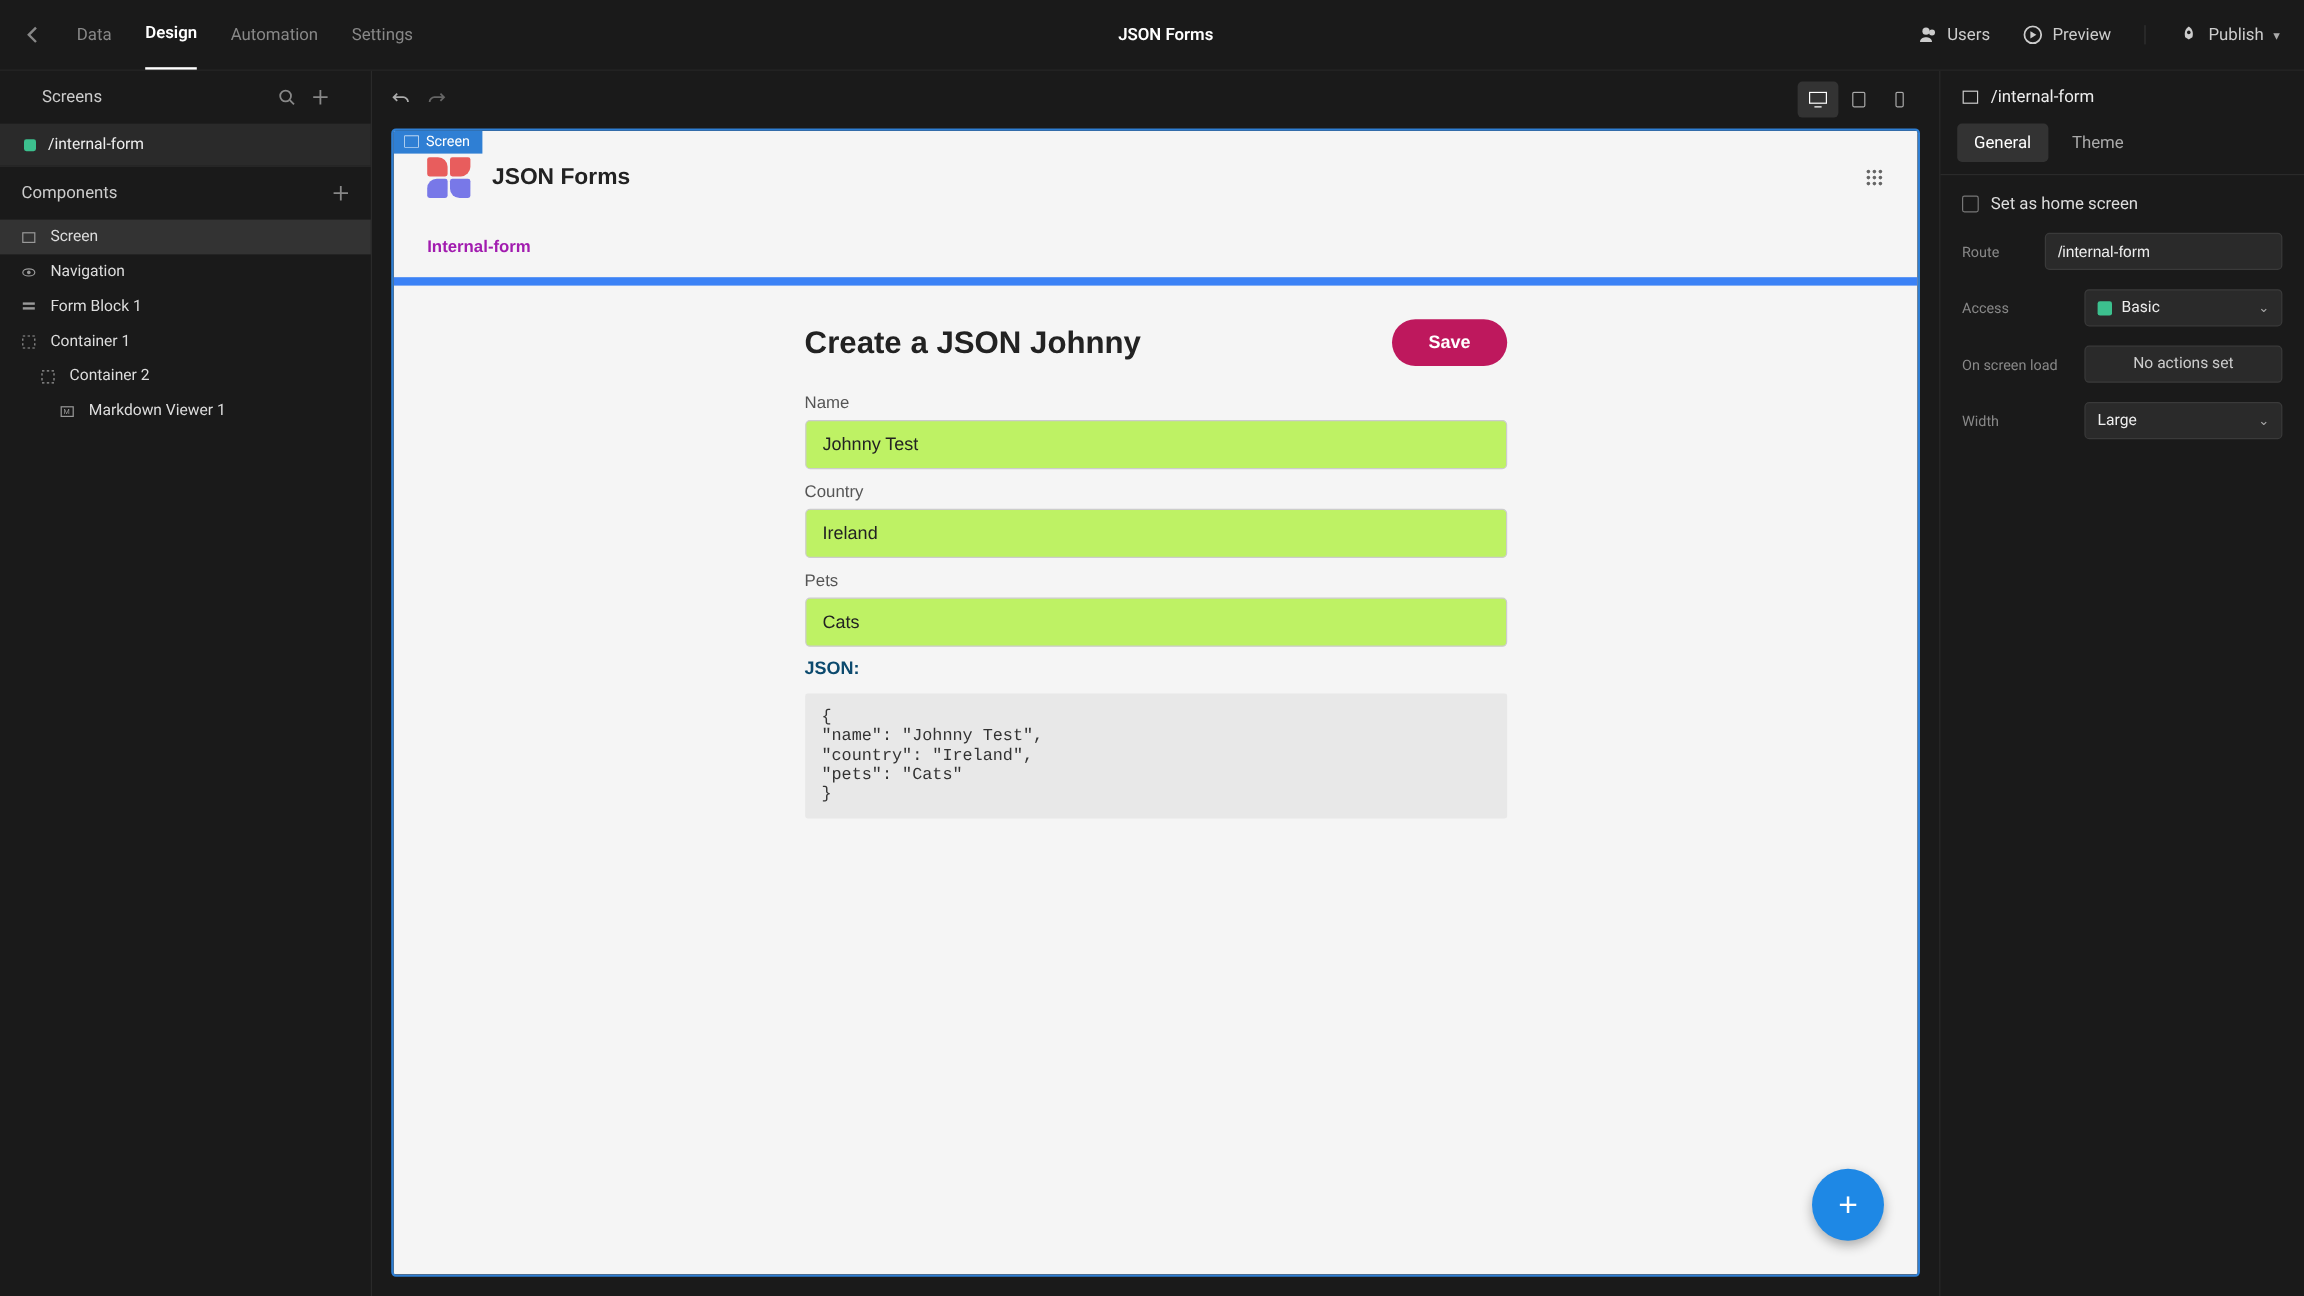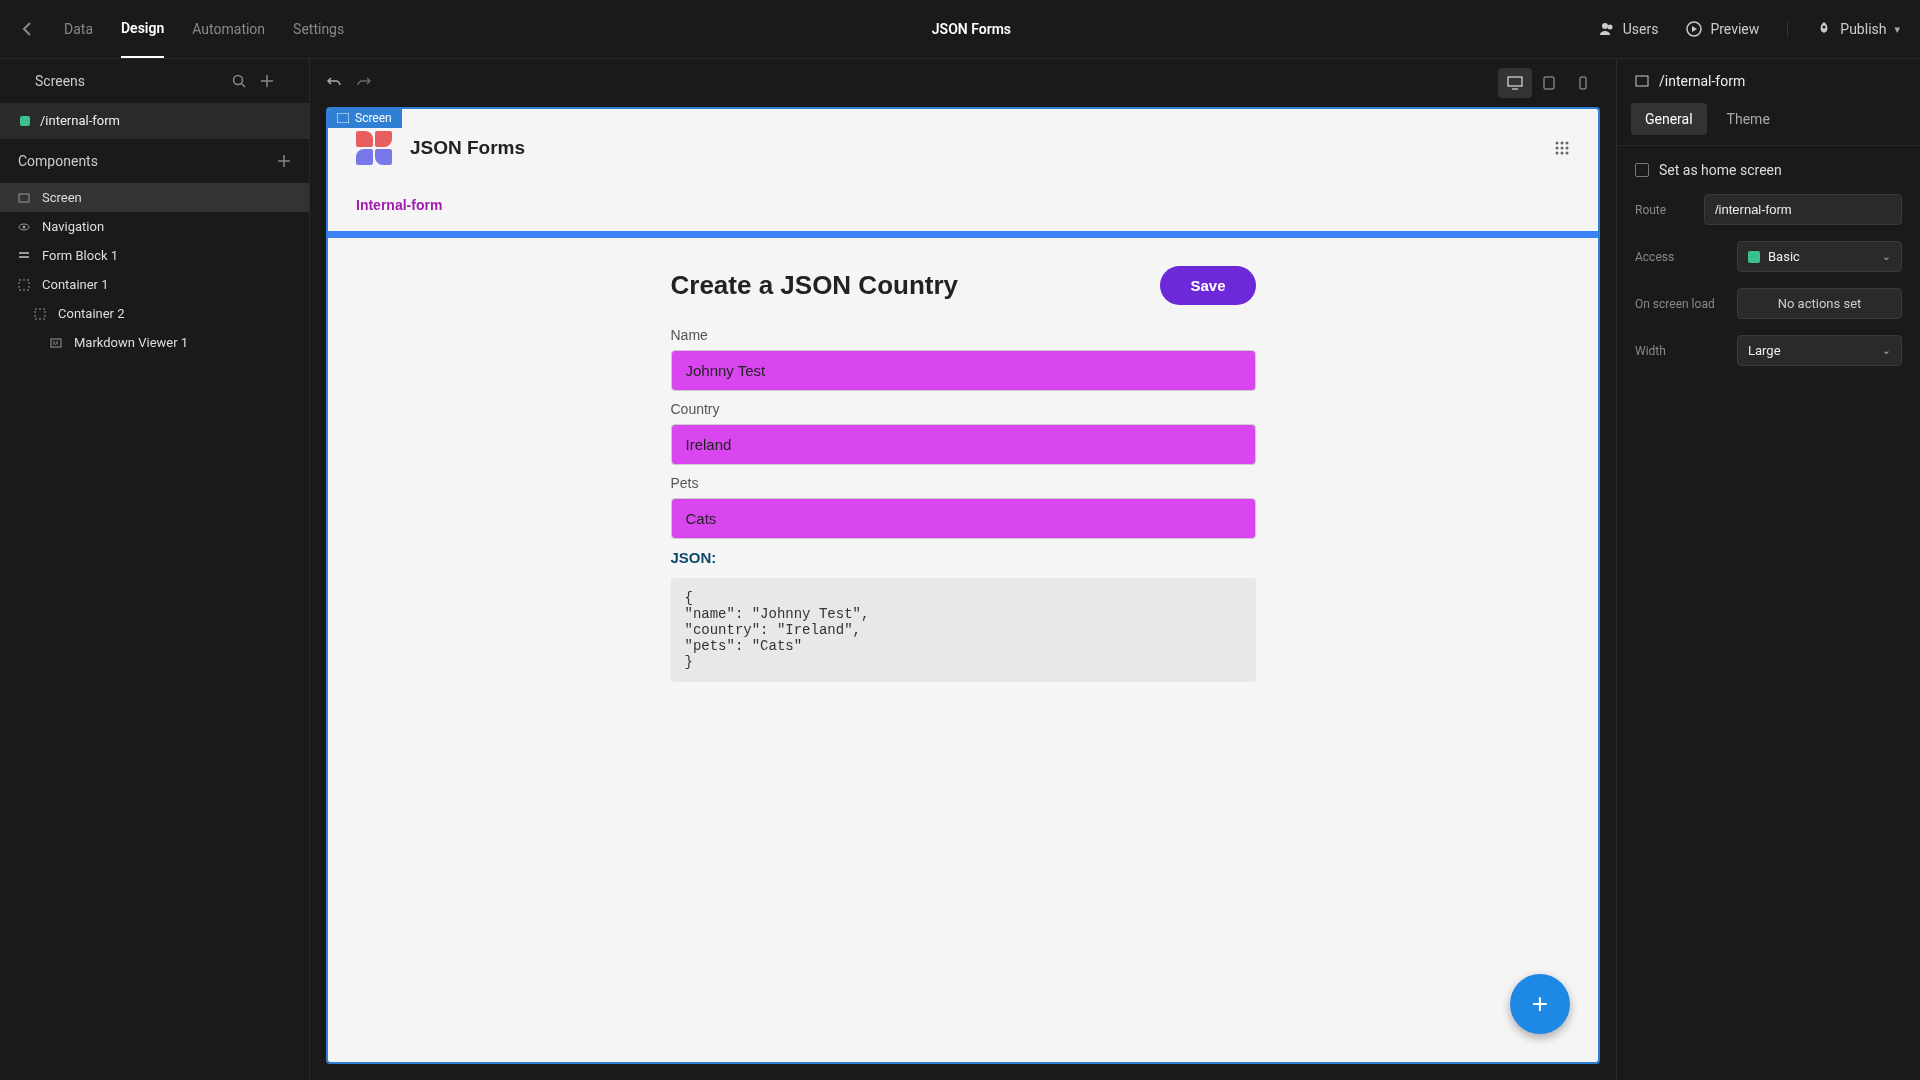--- a/index.html
+++ b/index.html
@@ -54,24 +54,24 @@
 .app-logo .q1 { background: #e85d5d; border-radius: 2px 8px 2px 2px; }
 .app-logo .q2 { background: #e85d5d; border-radius: 2px 2px 8px 2px; }
 .app-logo .q3 { background: #7878e8; border-radius: 8px 2px 2px 2px; }
 .app-logo .q4 { background: #7878e8; border-radius: 2px 2px 2px 8px; }
 .app-title { font-weight: 700; font-size: 19px; color: #222; }
 .app-menu { color: #666; cursor: pointer; }
 .app-breadcrumb { padding: 10px 28px 18px 28px; border-bottom: 7px solid #3b82f6; font-weight: 600; color: #a21caf; }
 .form-section { max-width: 605px; margin: 28px auto 0 auto; padding: 0 10px; }
 .form-top { display: flex; justify-content: space-between; align-items: center; margin-bottom: 22px; }
 .form-heading { font-size: 26px; font-weight: 700; color: #222; }
-.save-btn { background: #6d28d9; color: #fff; border: none; border-radius: 22px; padding: 11px 30px; font-weight: 600; font-size: 15px; cursor: pointer; }
+.save-btn { background: #be185d; color: #fff; border: none; border-radius: 22px; padding: 11px 30px; font-weight: 600; font-size: 15px; cursor: pointer; }
 .field { margin-bottom: 10px; }
 .field label { display: block; font-size: 14px; color: #555; margin-bottom: 7px; }
-.field input { width: 100%; border: 1px solid #ccc; border-radius: 4px; padding: 11px 14px; font-size: 15px; color: #222; background: #d946ef; }
+.field input { width: 100%; border: 1px solid #ccc; border-radius: 4px; padding: 11px 14px; font-size: 15px; color: #222; background: #bef264; }
 .json-label { font-weight: 700; font-size: 15px; margin-bottom: 12px; color: #0c4a6e; }
 .json-block { background: #e8e8e8; padding: 12px 14px; font-family: "Courier New", monospace; font-size: 14px; white-space: pre; color: #333; border-radius: 2px; }
 .fab { position: absolute; right: 28px; bottom: 28px; width: 60px; height: 60px; border-radius: 50%; background: #1e88e5; color: #fff; display: flex; align-items: center; justify-content: center; font-size: 28px; cursor: pointer; box-shadow: 0 4px 10px rgba(0,0,0,0.3); }
 
 
 .right-sidebar { width: 304px; background: #1a1a1a; border-left: 1px solid #2a2a2a; }
 .rs-header { display: flex; align-items: center; gap: 10px; padding: 14px 18px; color: #eee; }
 .rs-tabs { display: flex; gap: 6px; padding: 0 14px 10px 14px; border-bottom: 1px solid #2a2a2a; }
 .rs-tab { padding: 8px 14px; border-radius: 4px; color: #aaa; cursor: pointer; font-size: 14px; }
 .rs-tab.active { background: #333; color: #fff; }
@@ -293,21 +293,21 @@
               <circle cx="3" cy="13" r="1.5" fill="#666"></circle>
                 <circle cx="8" cy="13" r="1.5" fill="#666"></circle>
                 <circle cx="13" cy="13" r="1.5" fill="#666"></circle>
             </svg>
           </div>
         </div>
         <div class="app-breadcrumb">Internal-form</div>
 
         <div class="form-section">
           <div class="form-top">
-            <div class="form-heading">Create a JSON Country</div>
+            <div class="form-heading">Create a JSON Johnny</div>
             <button class="save-btn">Save</button>
           </div>
           <div class="field">
             <label>Name</label>
             <input type="text" value="Johnny Test" style="">
           </div>
           <div class="field">
             <label>Country</label>
             <input type="text" value="Ireland" style="">
           </div>

